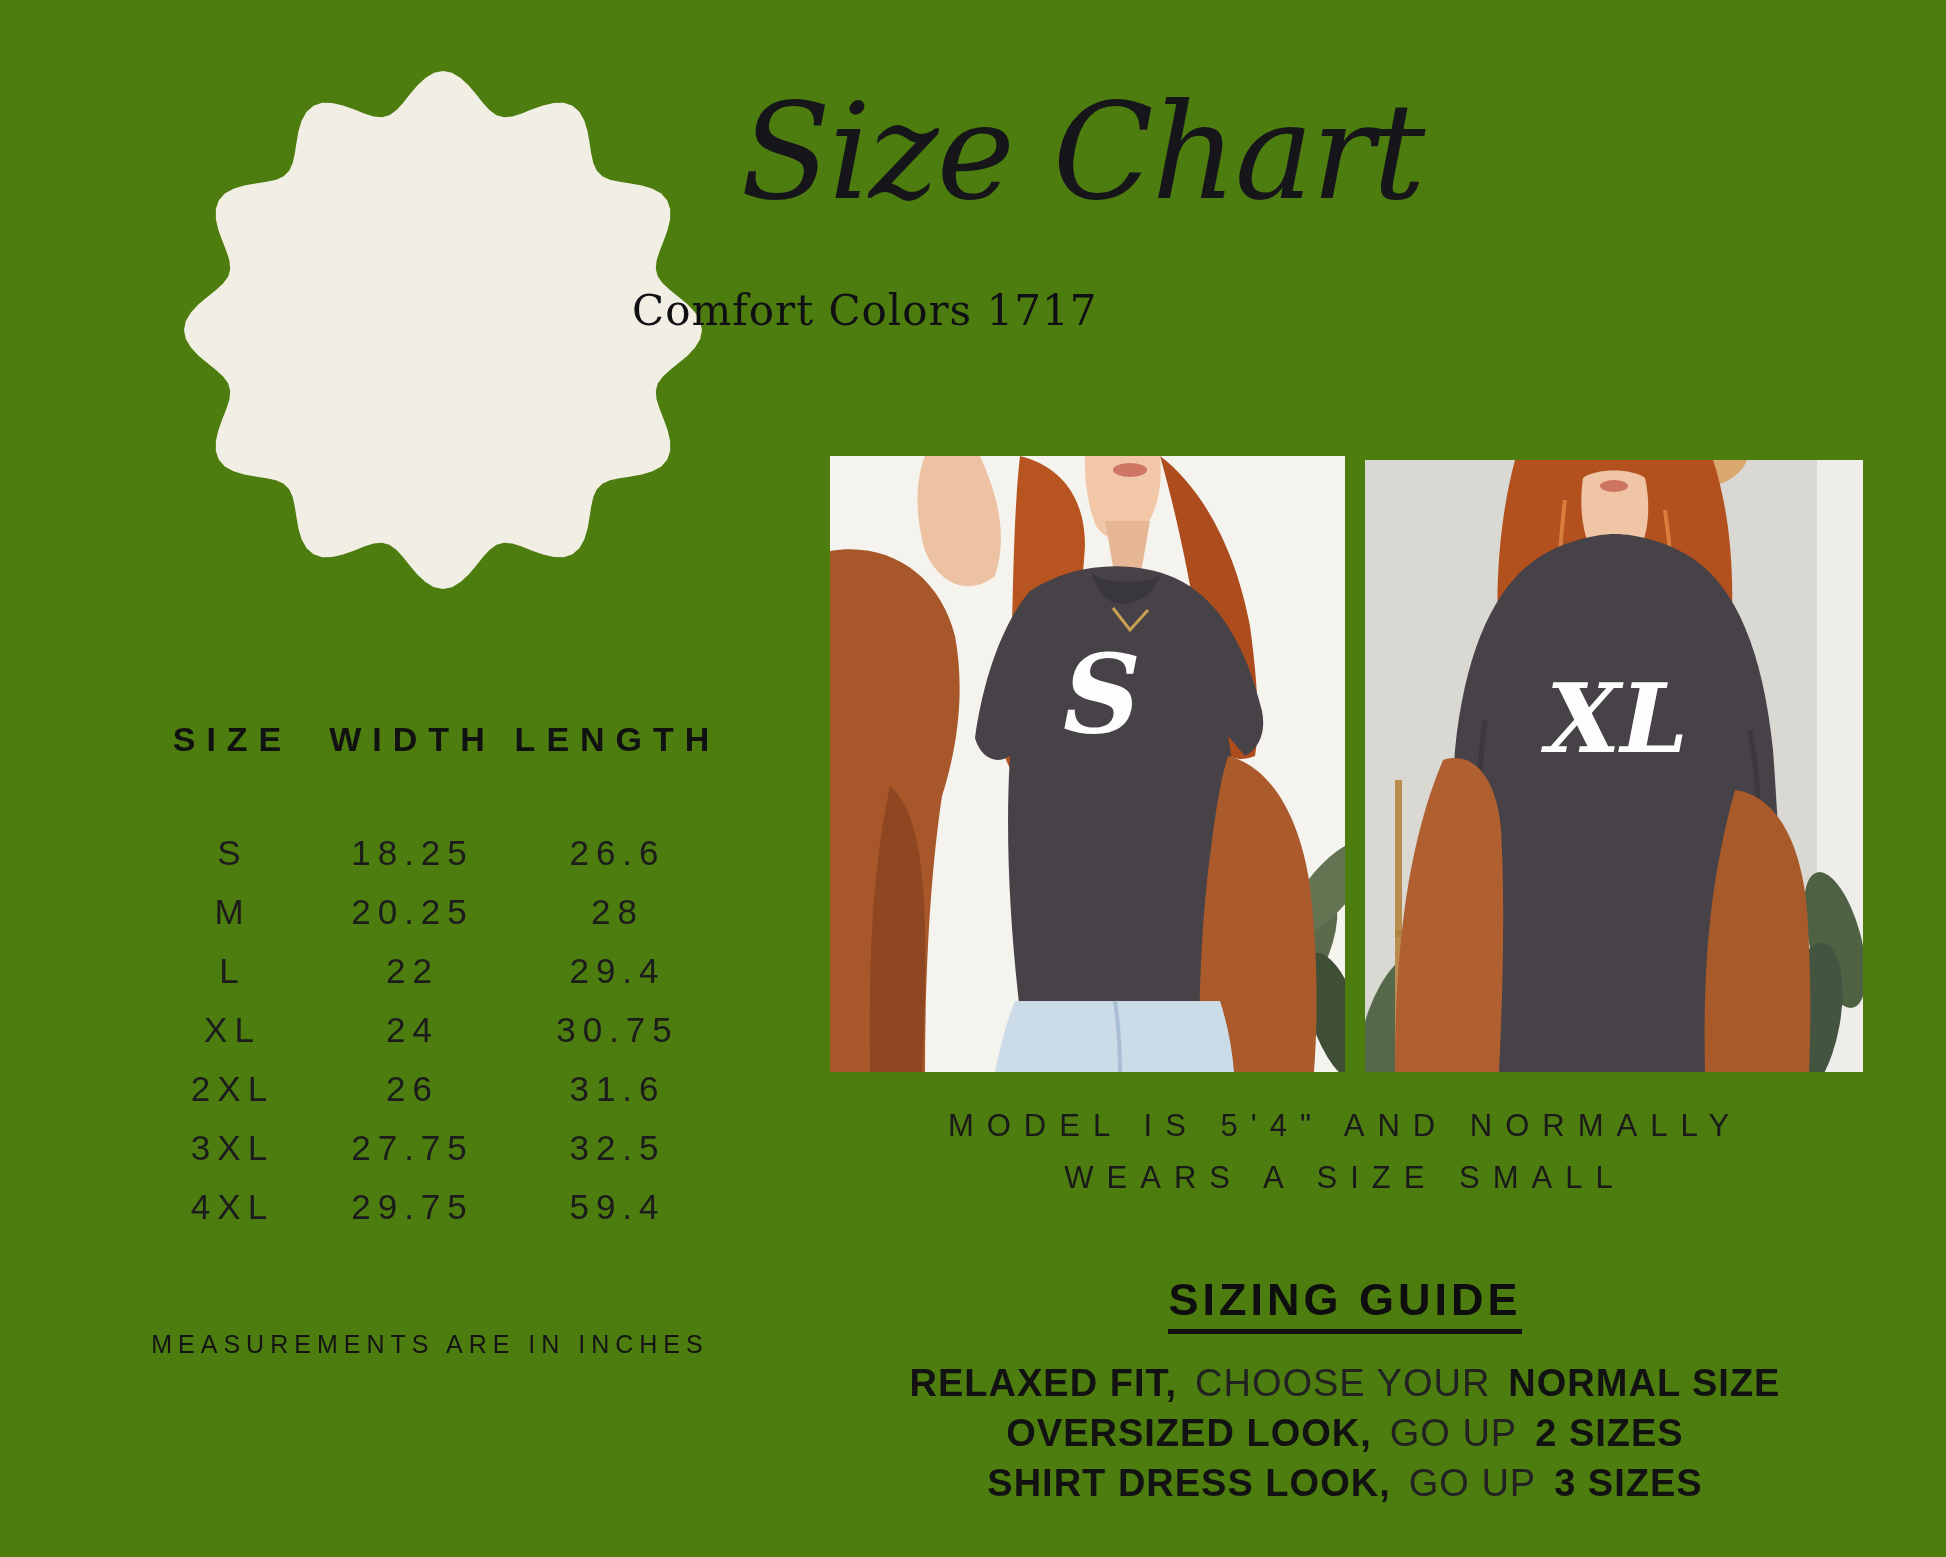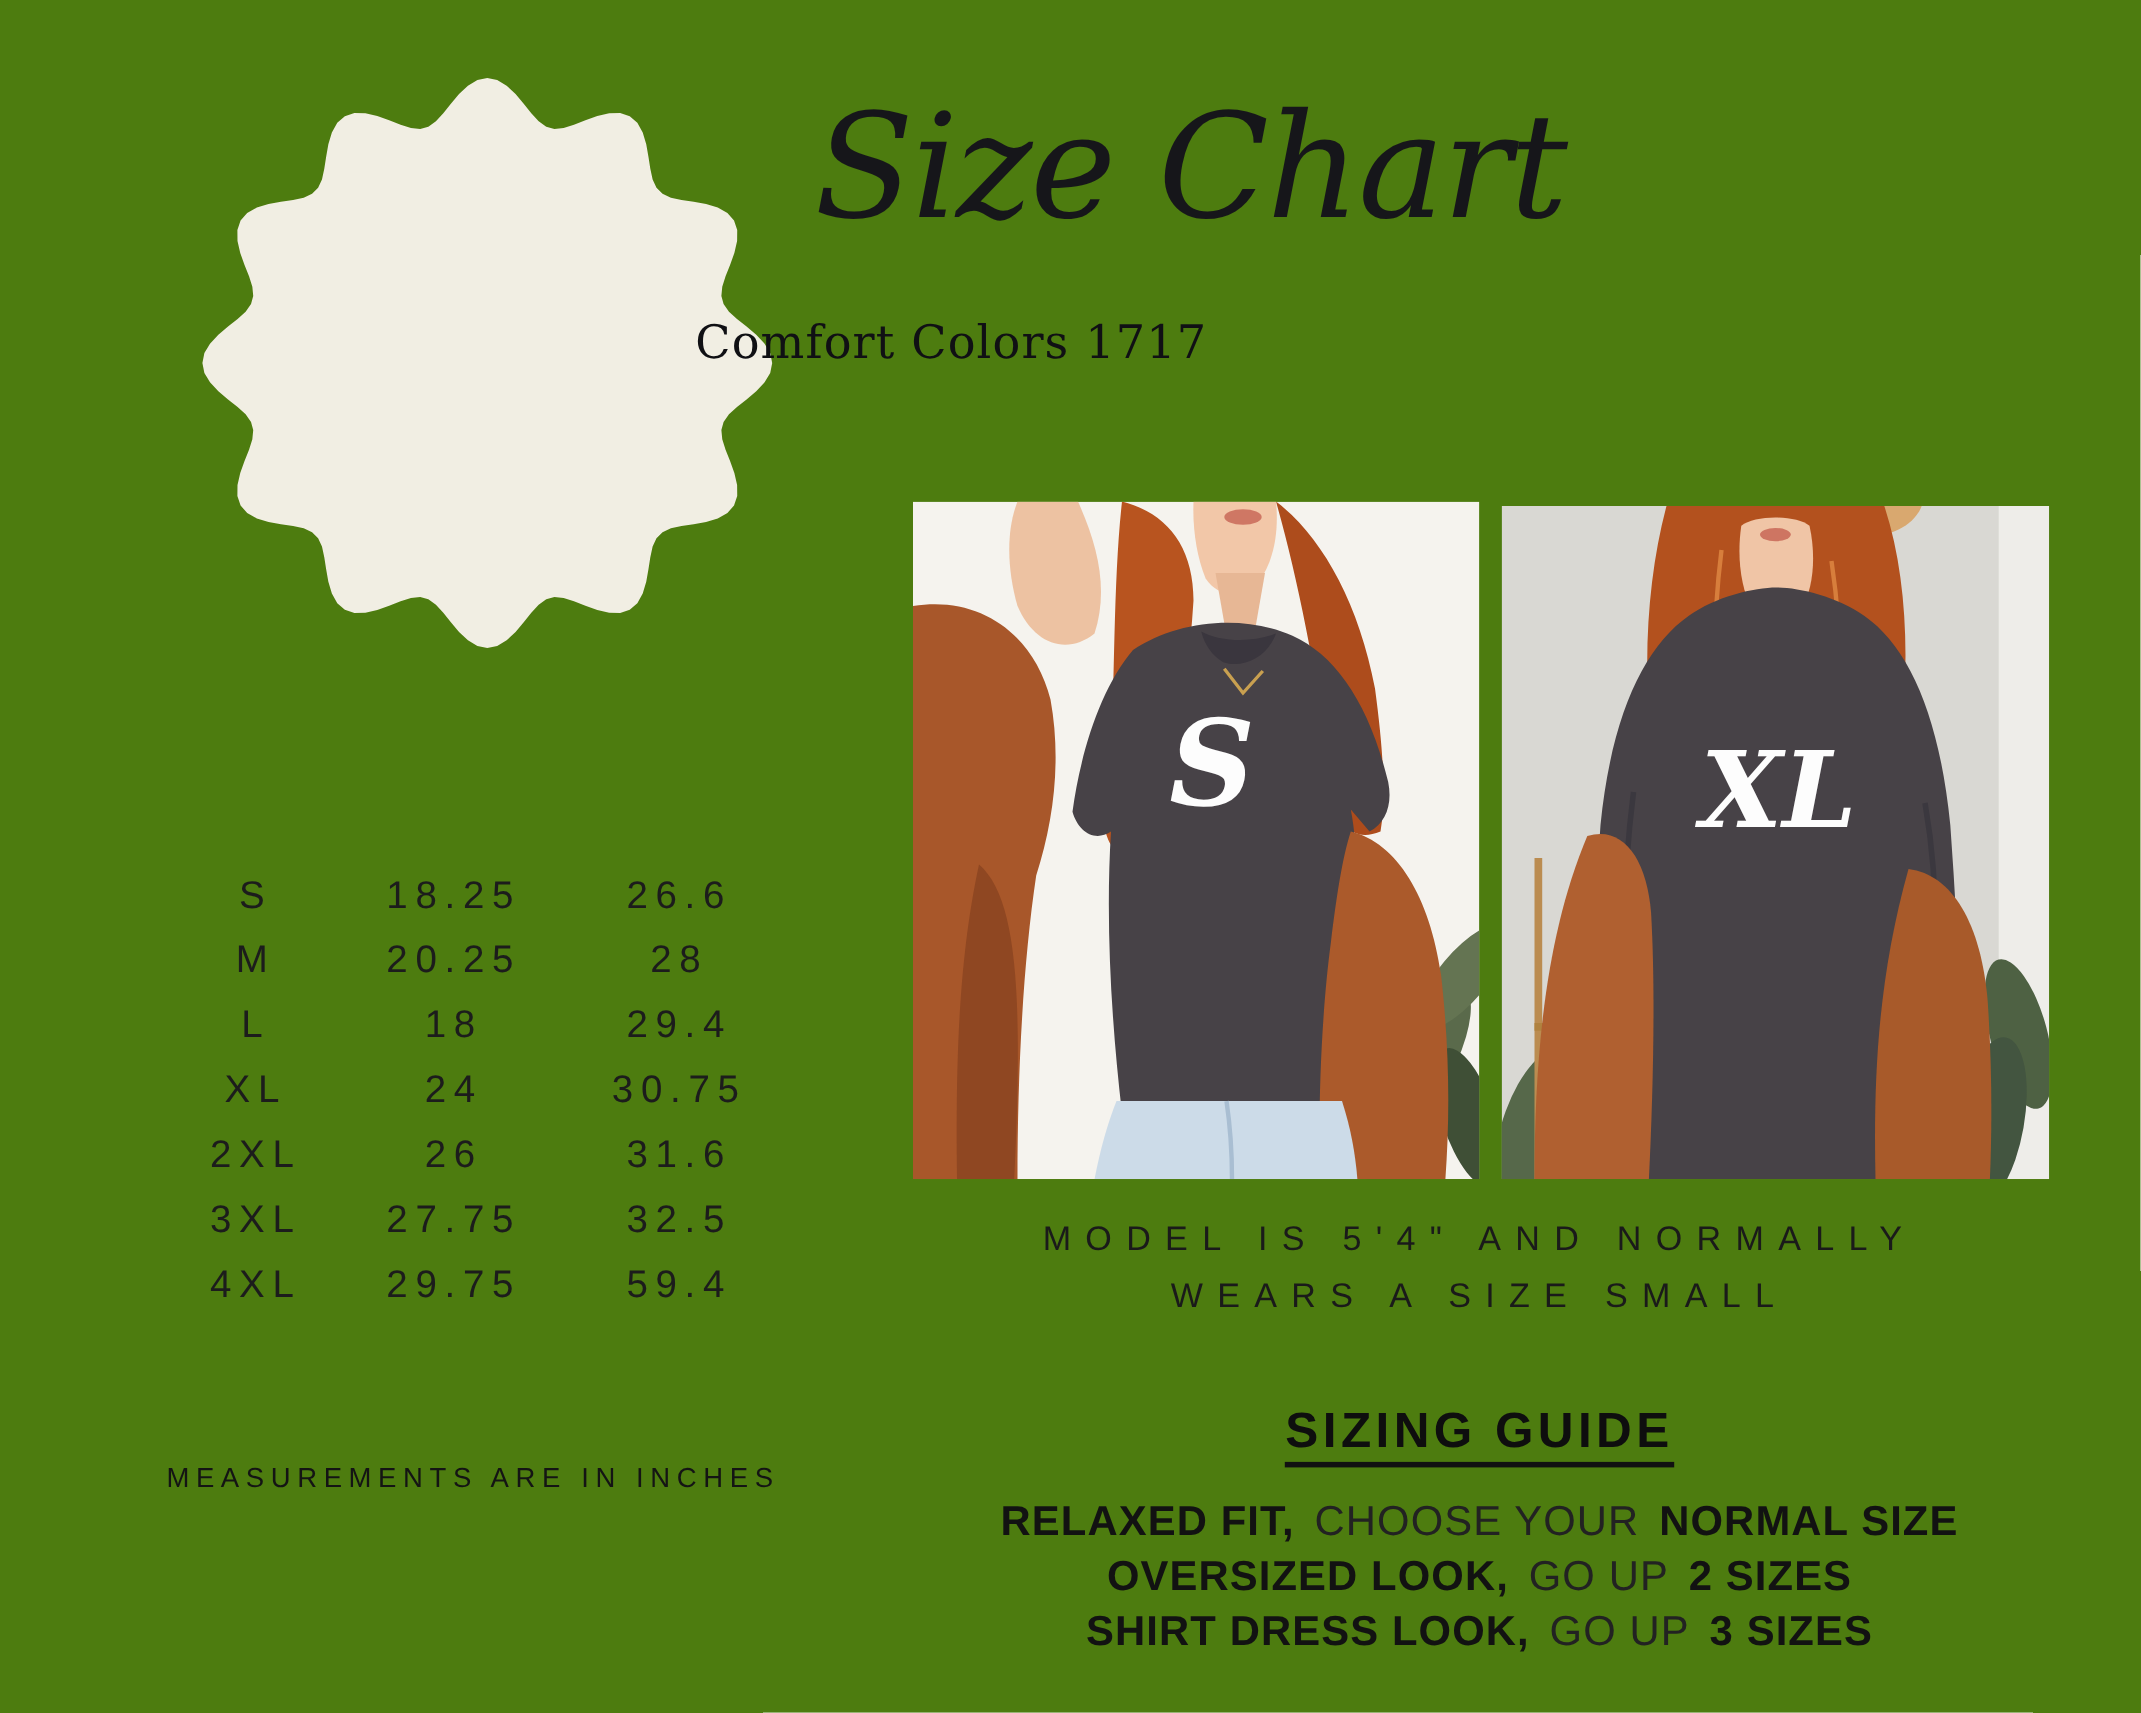--- a/index.html
+++ b/index.html
@@ -57,34 +57,39 @@
   <svg class="blob-svg" viewBox="0 0 520 545" aria-hidden="true">
     <path id="blob-path" fill="#f1eee3" d="M519.0,272.0L517.2,281.0L512.1,289.6L504.5,297.7L495.7,305.1L487.0,312.0L479.7,318.7L474.8,325.6L472.8,333.0L473.6,341.4L476.6,350.8L480.7,361.2L484.6,372.0L487.1,382.8L487.2,392.8L484.3,401.5L478.3,408.4L469.5,413.3L458.9,416.5L447.6,418.5L436.6,420.2L426.9,422.3L419.3,425.8L413.8,431.3L410.3,438.9L408.2,448.6L406.5,459.6L404.5,470.9L401.3,481.5L396.4,490.3L389.5,496.3L380.8,499.2L370.8,499.1L360.0,496.6L349.2,492.7L338.8,488.6L329.4,485.6L321.0,484.8L313.6,486.8L306.7,491.7L300.0,499.0L293.1,507.7L285.7,516.5L277.6,524.1L269.0,529.2L260.0,531.0L251.0,529.2L242.4,524.1L234.3,516.5L226.9,507.7L220.0,499.0L213.3,491.7L206.4,486.8L199.0,484.8L190.6,485.6L181.2,488.6L170.8,492.7L160.0,496.6L149.2,499.1L139.2,499.2L130.5,496.3L123.6,490.3L118.7,481.5L115.5,470.9L113.5,459.6L111.8,448.6L109.7,438.9L106.2,431.3L100.7,425.8L93.1,422.3L83.4,420.2L72.4,418.5L61.1,416.5L50.5,413.3L41.7,408.4L35.7,401.5L32.8,392.8L32.9,382.8L35.4,372.0L39.3,361.2L43.4,350.8L46.4,341.4L47.2,333.0L45.2,325.6L40.3,318.7L33.0,312.0L24.3,305.1L15.5,297.7L7.9,289.6L2.8,281.0L1.0,272.0L2.8,263.0L7.9,254.4L15.5,246.3L24.3,238.9L33.0,232.0L40.3,225.3L45.2,218.4L47.2,211.0L46.4,202.6L43.4,193.2L39.3,182.8L35.4,172.0L32.9,161.2L32.8,151.2L35.7,142.5L41.7,135.6L50.5,130.7L61.1,127.5L72.4,125.5L83.4,123.8L93.1,121.7L100.7,118.2L106.2,112.7L109.7,105.1L111.8,95.4L113.5,84.4L115.5,73.1L118.7,62.5L123.6,53.7L130.5,47.7L139.2,44.8L149.2,44.9L160.0,47.4L170.8,51.3L181.2,55.4L190.6,58.4L199.0,59.2L206.4,57.2L213.3,52.3L220.0,45.0L226.9,36.3L234.3,27.5L242.4,19.9L251.0,14.8L260.0,13.0L269.0,14.8L277.6,19.9L285.7,27.5L293.1,36.3L300.0,45.0L306.7,52.3L313.6,57.2L321.0,59.2L329.4,58.4L338.8,55.4L349.2,51.3L360.0,47.4L370.8,44.9L380.8,44.8L389.5,47.7L396.4,53.7L401.3,62.5L404.5,73.1L406.5,84.4L408.2,95.4L410.3,105.1L413.8,112.7L419.3,118.2L426.9,121.7L436.6,123.8L447.6,125.5L458.9,127.5L469.5,130.7L478.3,135.6L484.3,142.5L487.2,151.2L487.1,161.2L484.6,172.0L480.7,182.8L476.6,193.2L473.6,202.6L472.8,211.0L474.8,218.4L479.7,225.3L487.0,232.0L495.7,238.9L504.5,246.3L512.1,254.4L517.2,263.0L519.0,272.0Z"></path>
   </svg>
 
   <div class="title-block">
     <div class="script-title">Size Chart</div>
   </div>
   <div class="serif-subtitle">Comfort Colors 1717</div>
 
   <div class="size-table">
+    <div class="trow thead">
+      <div class="cell c1">SIZE</div>
+      <div class="cell c2">WIDTH</div>
+      <div class="cell c3">LENGTH</div>
+    </div>
     <div class="tbody">
       <div class="trow">
         <div class="cell c1">S</div>
         <div class="cell c2">18.25</div>
         <div class="cell c3">26.6</div>
       </div>
       <div class="trow">
         <div class="cell c1">M</div>
         <div class="cell c2">20.25</div>
         <div class="cell c3">28</div>
       </div>
       <div class="trow">
         <div class="cell c1">L</div>
-        <div class="cell c2">18</div>
+        <div class="cell c2">22</div>
         <div class="cell c3">29.4</div>
       </div>
       <div class="trow">
         <div class="cell c1">XL</div>
         <div class="cell c2">24</div>
         <div class="cell c3">30.75</div>
       </div>
       <div class="trow">
         <div class="cell c1">2XL</div>
         <div class="cell c2">26</div>

